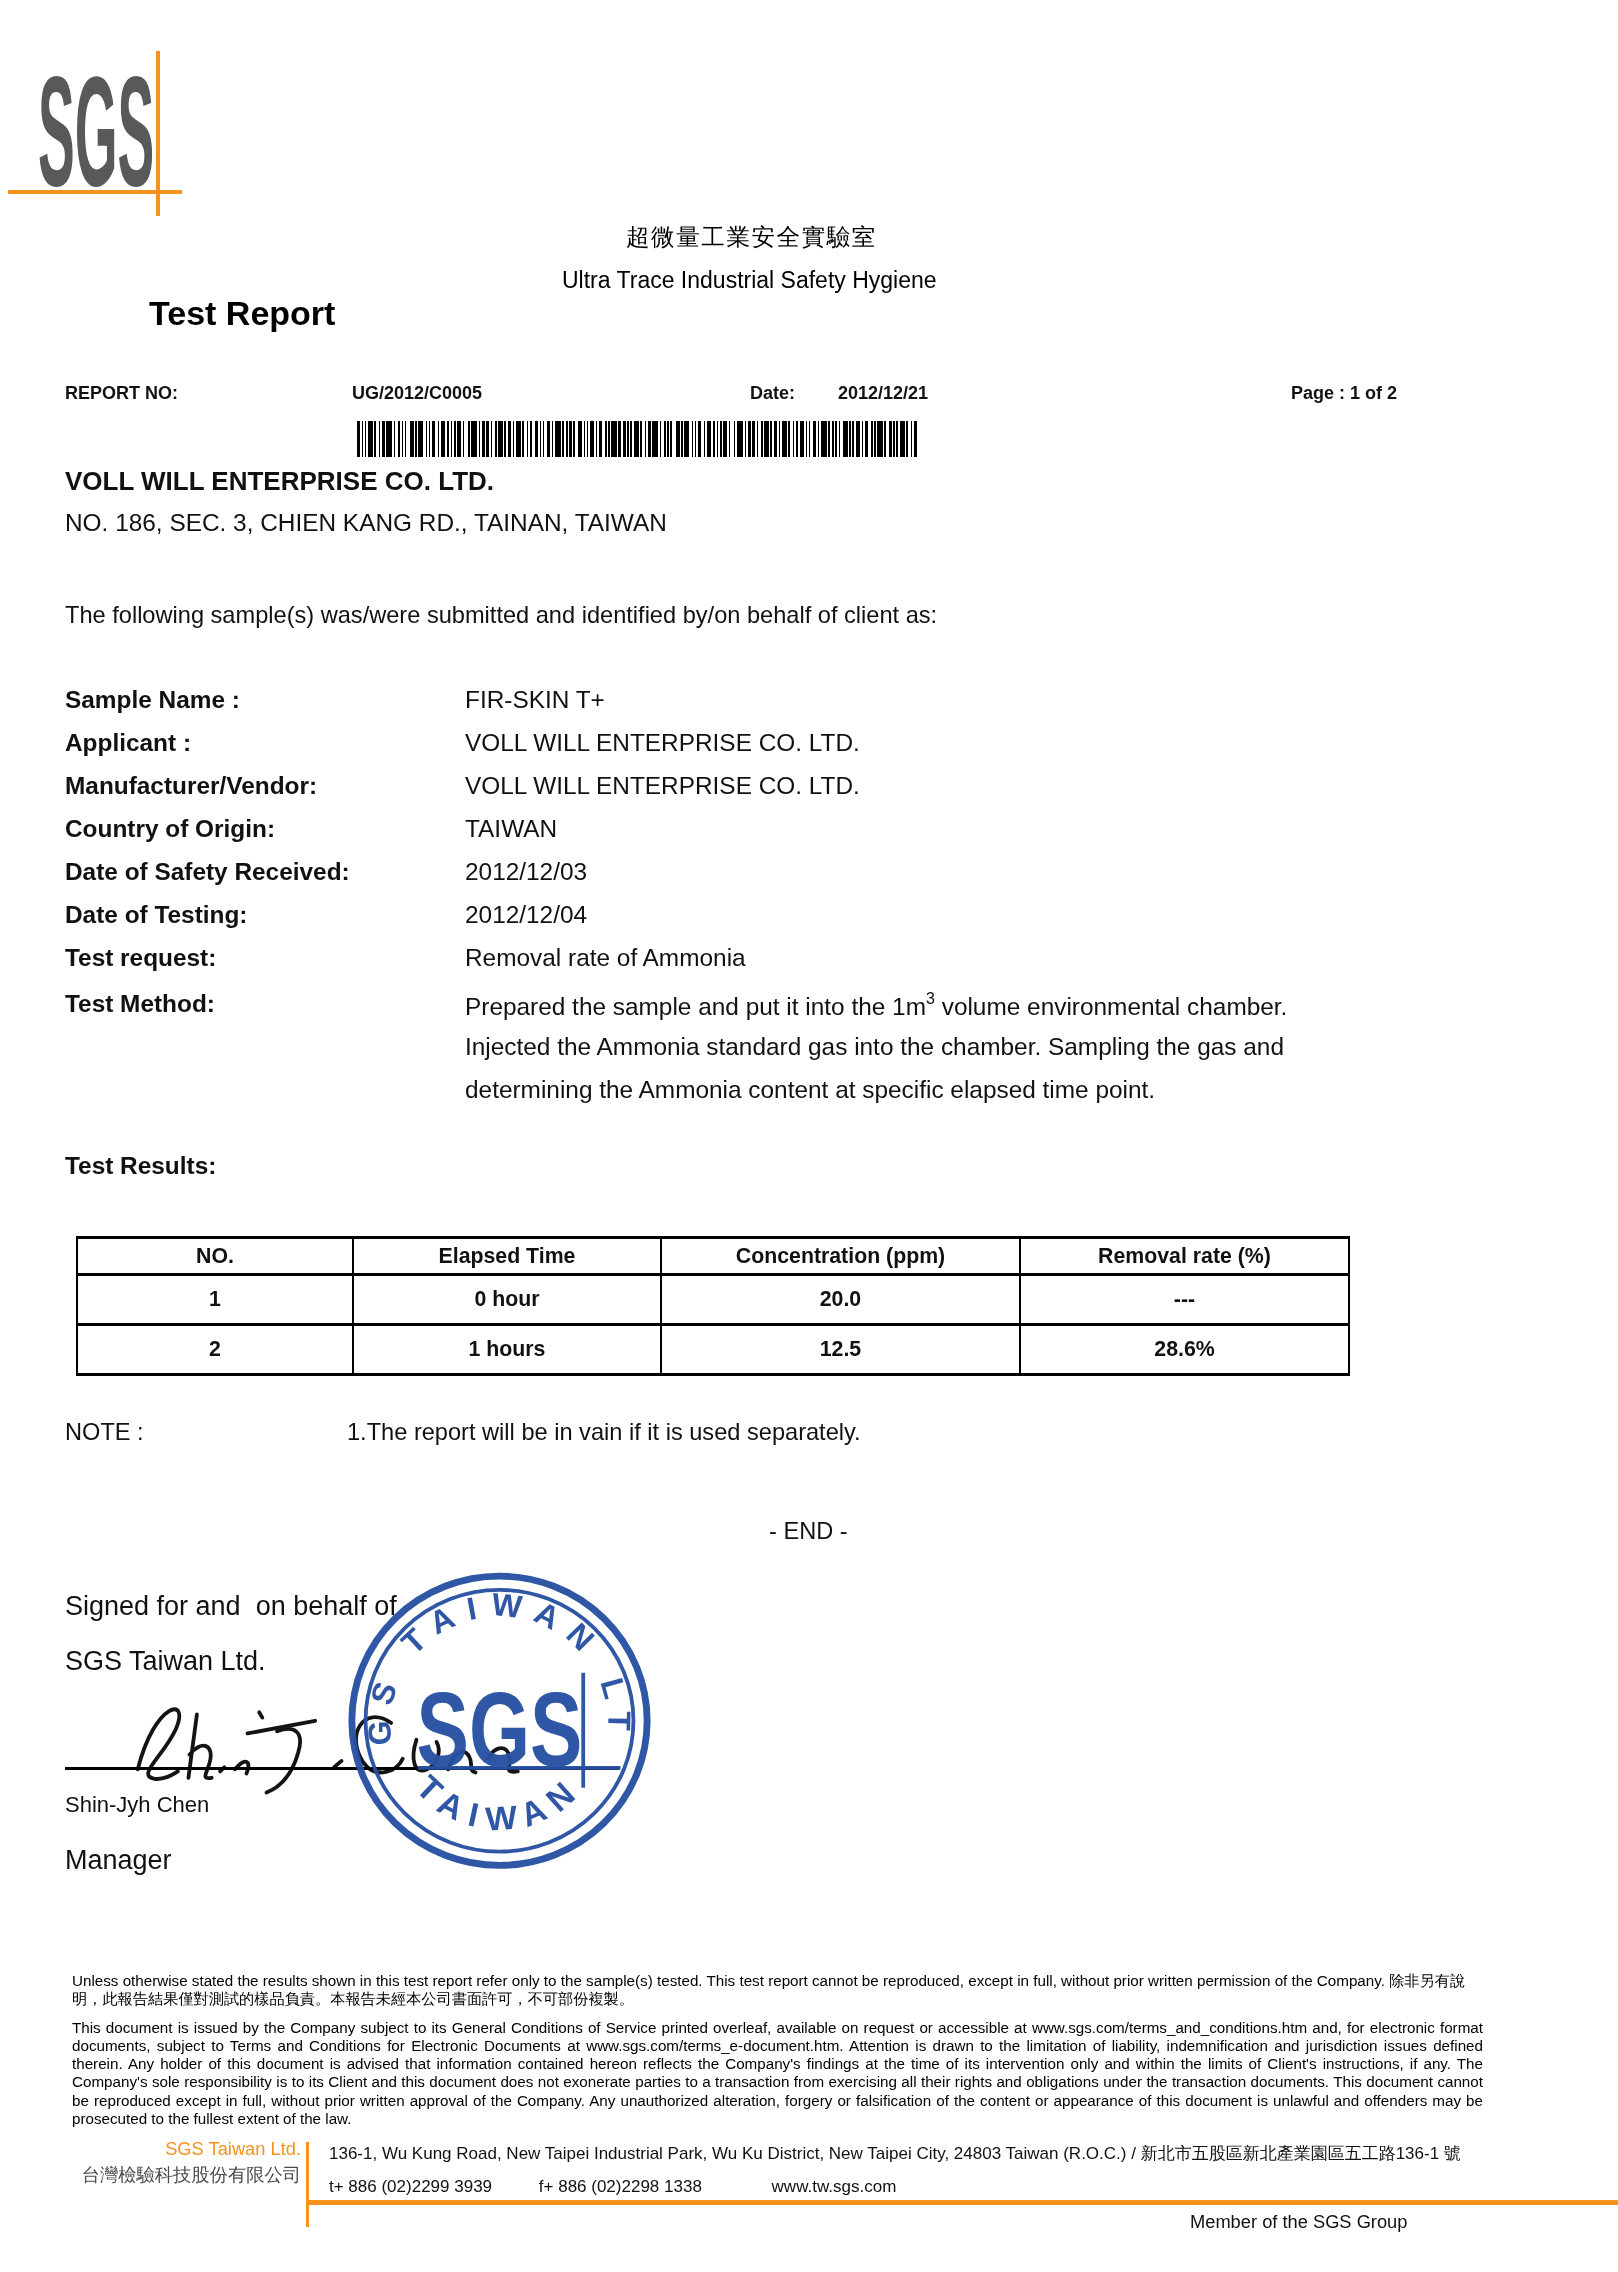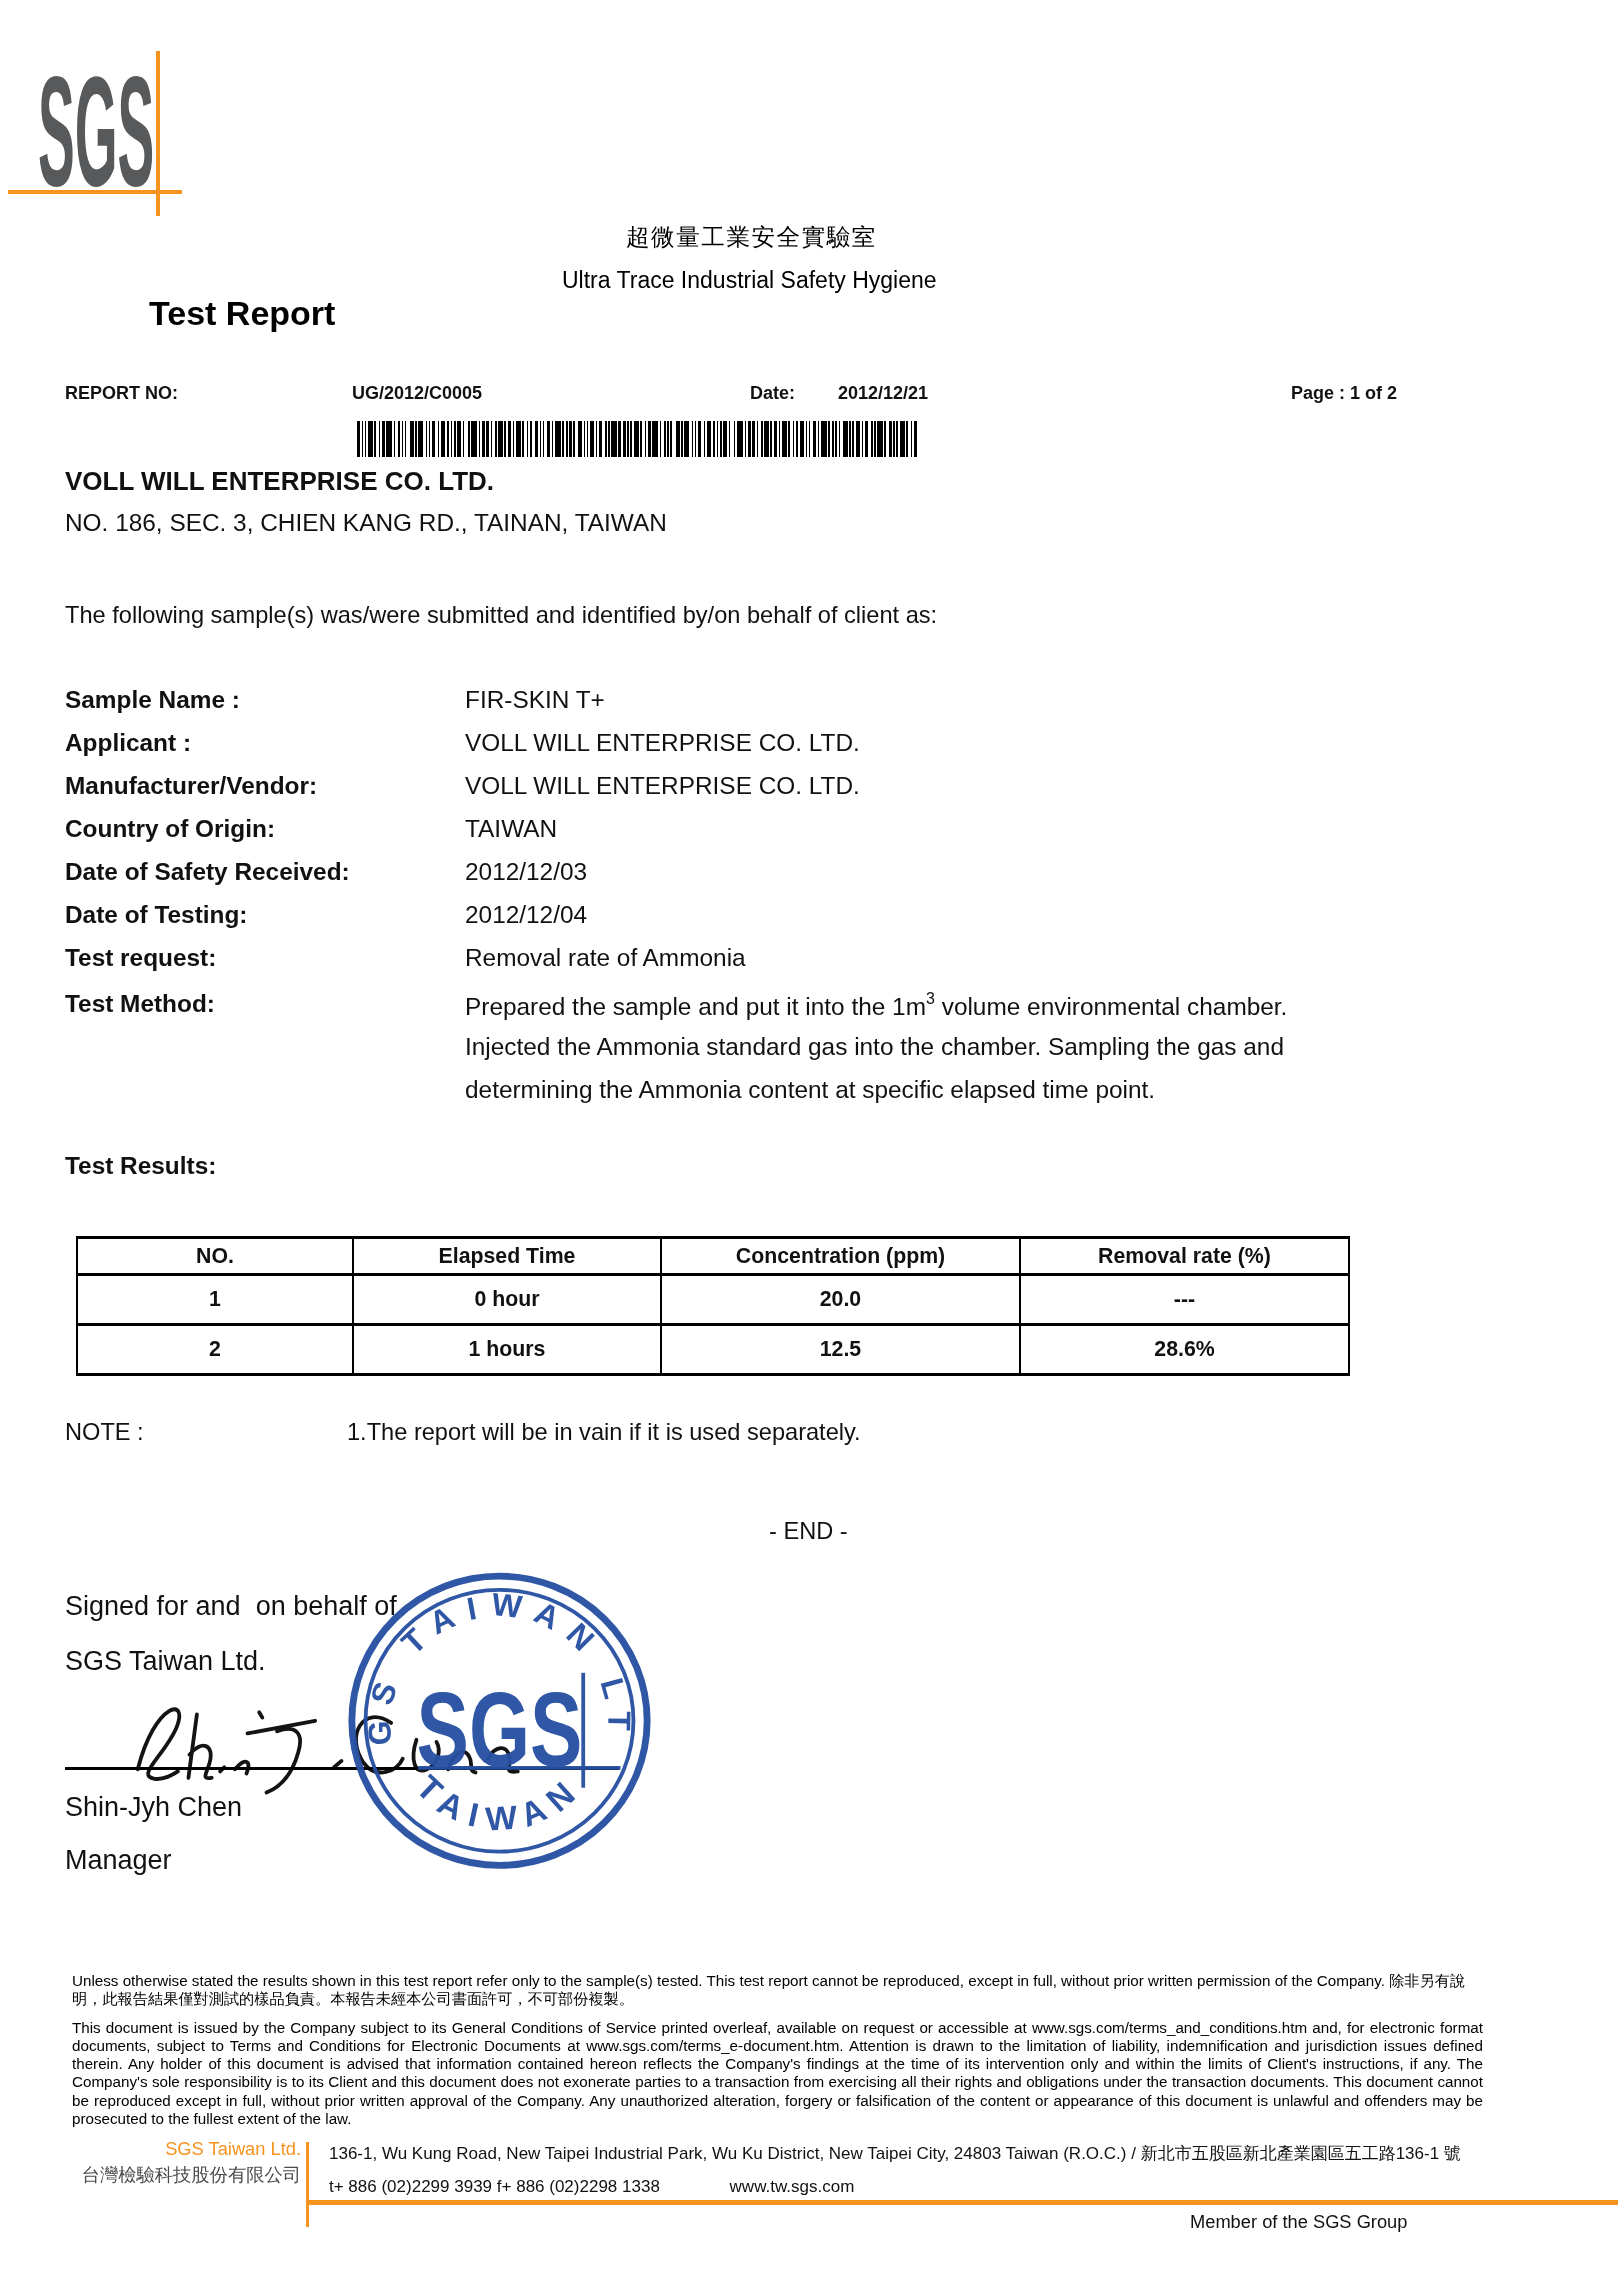--- a/index.html
+++ b/index.html
@@ -56,34 +56,34 @@
   table.res .c0{width:274px;} .res .c1{width:306px;} .res .c2{width:357px;} .res .c3{width:327px;}
 
   .note-lbl{left:65px;top:1419px;font-size:23.6px;}
   .note-txt{left:347px;top:1419px;font-size:23.6px;}
   .end-mark{left:769px;top:1518px;font-size:23.6px;}
 
   .sig1{left:65px;top:1591px;font-size:27px;}
   .sig2{left:65px;top:1646px;font-size:27px;}
   .sig-scribble{left:107px;top:1687px;}
   .sig-rule{left:65px;top:1767px;width:554px;height:3px;background:#000;}
-  .sig-name{left:65px;top:1792px;font-size:27px;}
+  .sig-name{left:65px;top:1792px;font-size:22px;}
   .sig-title{left:65px;top:1845px;font-size:27px;}
   .stamp{left:345px;top:1569px;opacity:0.96;}
 
   .disclaimer{left:72px;top:1972px;width:1411px;font-size:15.2px;line-height:18.3px;color:#000;}
   .disclaimer p{margin:0 0 10px 0;}
   .disclaimer p.just{text-align:justify;}
 
   .ft-co-en{left:91px;top:2138px;width:210px;text-align:right;font-size:18.3px;color:#F6921E;}
   .ft-co-zh{left:76px;top:2162px;width:225px;text-align:right;font-size:18.3px;color:#4a4a4a;}
   .ft-vline{left:306px;top:2142px;width:3px;height:85px;background:#F6921E;}
   .ft-addr{left:329px;top:2142px;font-size:17px;width:1257px;}
   .ft-tel{left:329px;top:2177px;font-size:17px;}
-  .ft-tel .gap1{} .ft-tel .gap2{margin-right:65px;}
+  .ft-tel .gap1{margin-right:42px;} .ft-tel .gap2{margin-right:65px;}
   .ft-hline{left:306px;top:2200px;width:1312px;height:4.6px;background:#F6921E;}
   .ft-member{left:1190px;top:2211px;font-size:18.3px;}
 </style>
 </head>
 <body>
 
 <div class="page">
 
   <div class="abs logo-box">
     <svg width="130" height="130" aria-hidden="true" viewBox="0 0 170 170">

